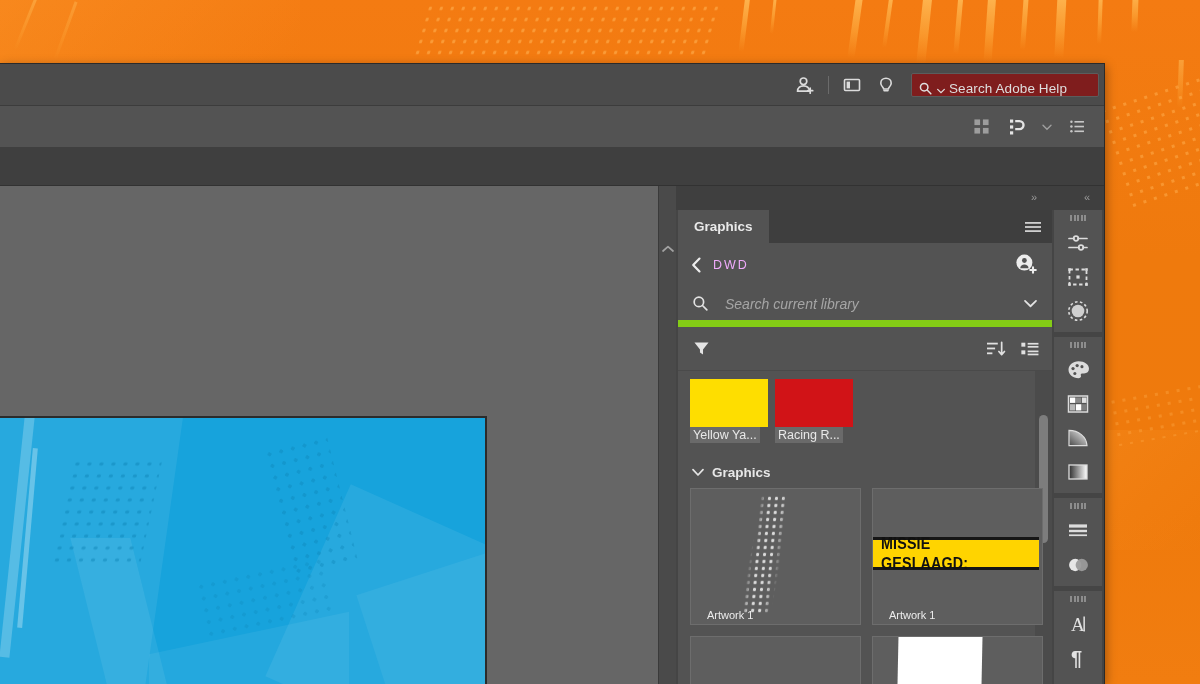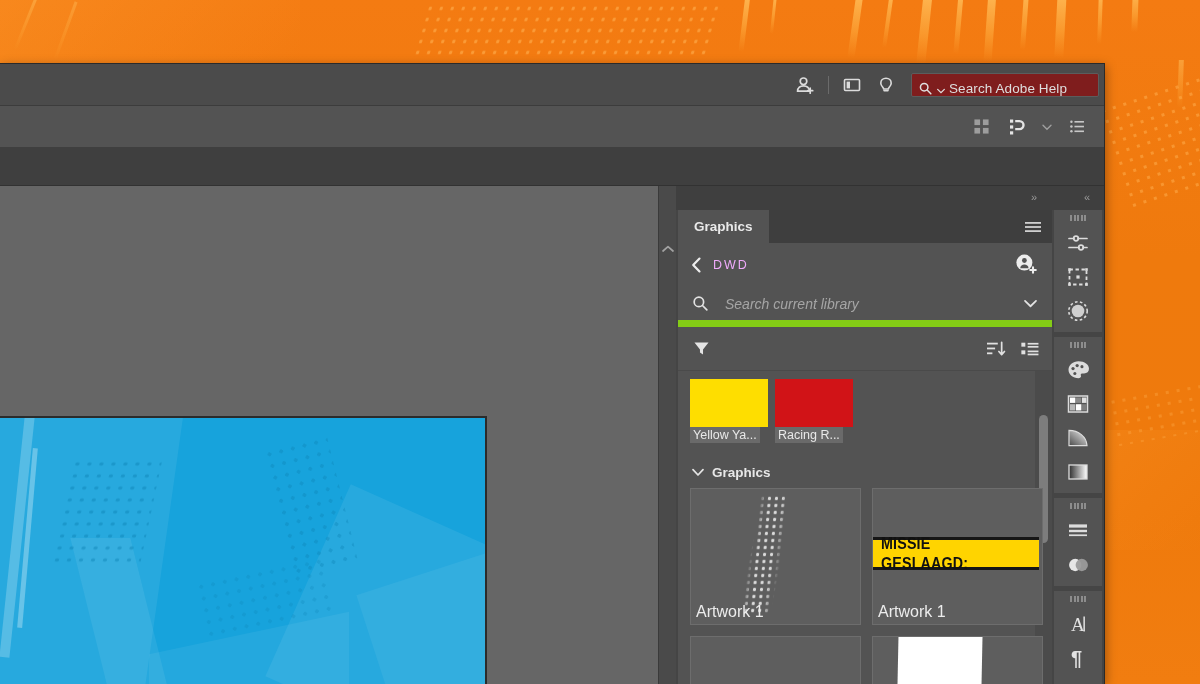--- a/index.html
+++ b/index.html
@@ -162,22 +162,22 @@
     margin: 18px 0 8px 2px; color: #e7e7e7;
     font-size: 13.5px; font-weight: bold;
   }
 
   .gfx-grid { display: flex; gap: 11px; flex-wrap: wrap; }
   .gfx-card {
     width: 171px; height: 137px; background: #5e5e5e;
     border: 1px solid #6d6d6d; position: relative; overflow: hidden;
   }
   .gfx-label {
-    position: absolute; left: 5px; bottom: 3px;
-    font-size: 16px; color: #ececec;
+    position: absolute; left: 16px; bottom: 3px;
+    font-size: 11px; color: #ececec;
   }
 
   .dots-art {
     position: absolute; left: 56px; top: 6px; width: 36px; height: 120px;
     background-image: radial-gradient(circle, #d9d9d9 1.5px, rgba(0,0,0,0) 1.9px);
     background-size: 7px 7px;
     transform: skewX(-5deg);
     -webkit-mask-image: linear-gradient(95deg, rgba(0,0,0,0) 18%, #000 34%, #000 66%, rgba(0,0,0,0) 86%);
             mask-image: linear-gradient(95deg, rgba(0,0,0,0) 18%, #000 34%, #000 66%, rgba(0,0,0,0) 86%);
   }

